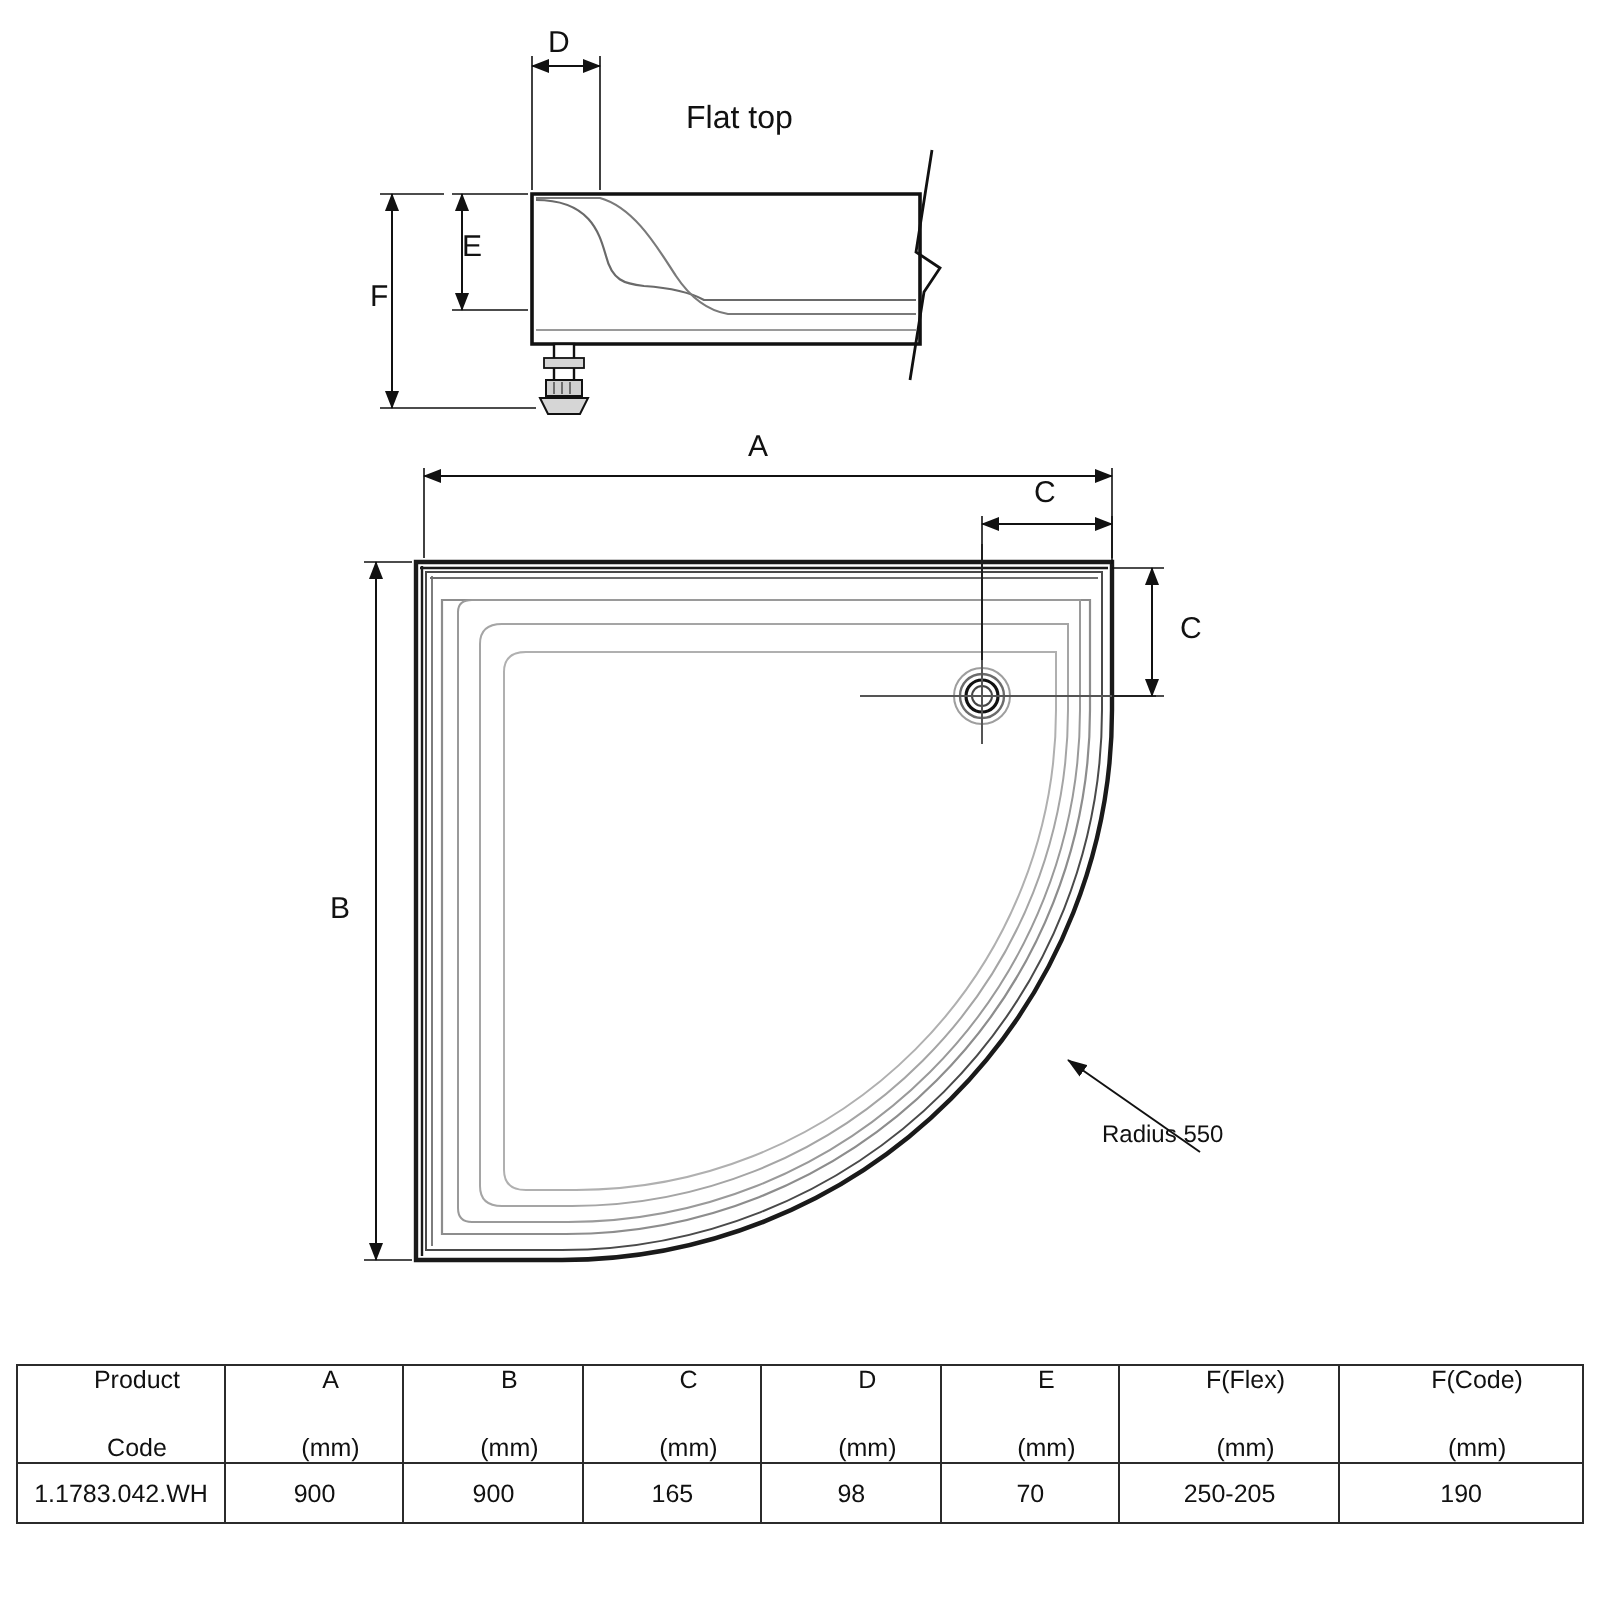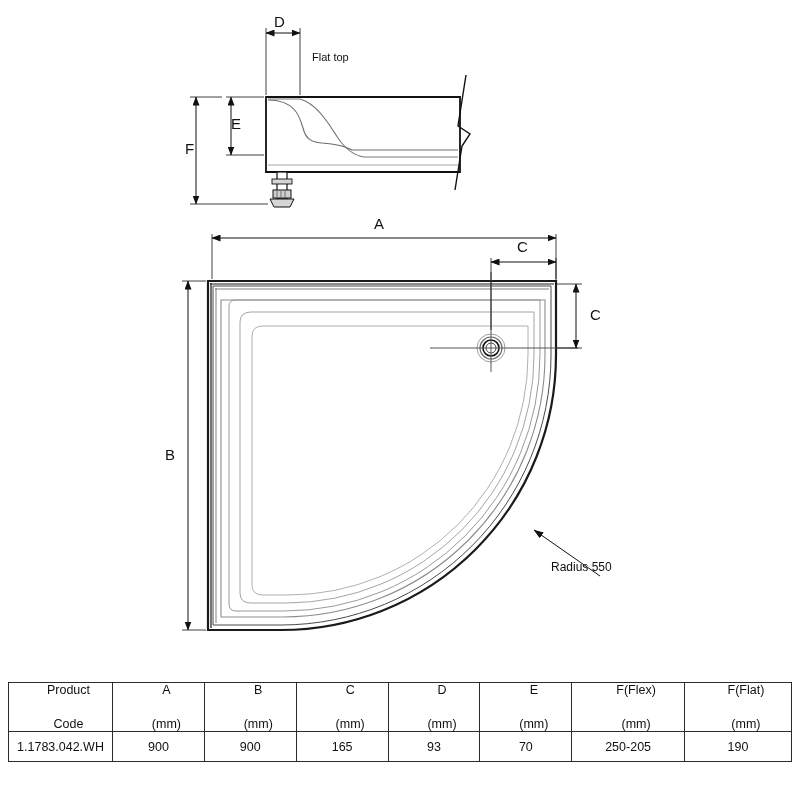--- a/index.html
+++ b/index.html
@@ -35,22 +35,22 @@
   #label-A  { left: 374px; top: 216px; }
   #label-B  { left: 165px; top: 447px; }
   #label-C1 { left: 517px; top: 239px; }
   #label-C2 { left: 590px; top: 307px; }
   #label-D  { left: 274px; top: 14px;  }
   #label-E  { left: 231px; top: 116px; }
   #label-F  { left: 185px; top: 141px; }
 
   
   #label-flattop {
-    left: 312px; top: 52px;
-    font-size: 11px;
+    left: 343px; top: 52px;
+    font-size: 16px;
   }
   #label-radius {
     left: 551px; top: 561px;
     font-size: 12px;
   }
 
   
   #spec-table {
     position: absolute;
     left: 8px; top: 682px;
@@ -237,30 +237,30 @@
       </th>
       <th>
         <span>E</span>
         <span class="unit-line">(mm)</span>
       </th>
       <th>
         <span>F(Flex)</span>
         <span class="unit-line">(mm)</span>
       </th>
       <th>
-        <span>F(Flat)</span>
+        <span>F(Code)</span>
         <span class="unit-line">(mm)</span>
       </th>
     </tr>
   </thead>
   <tbody>
     <tr>
       <td>1.1783.042.WH</td>
       <td>900</td>
       <td>900</td>
       <td>165</td>
-      <td>93</td>
+      <td>98</td>
       <td>70</td>
       <td>250-205</td>
       <td>190</td>
     </tr>
   </tbody>
 </table>
 
 </body></html>

